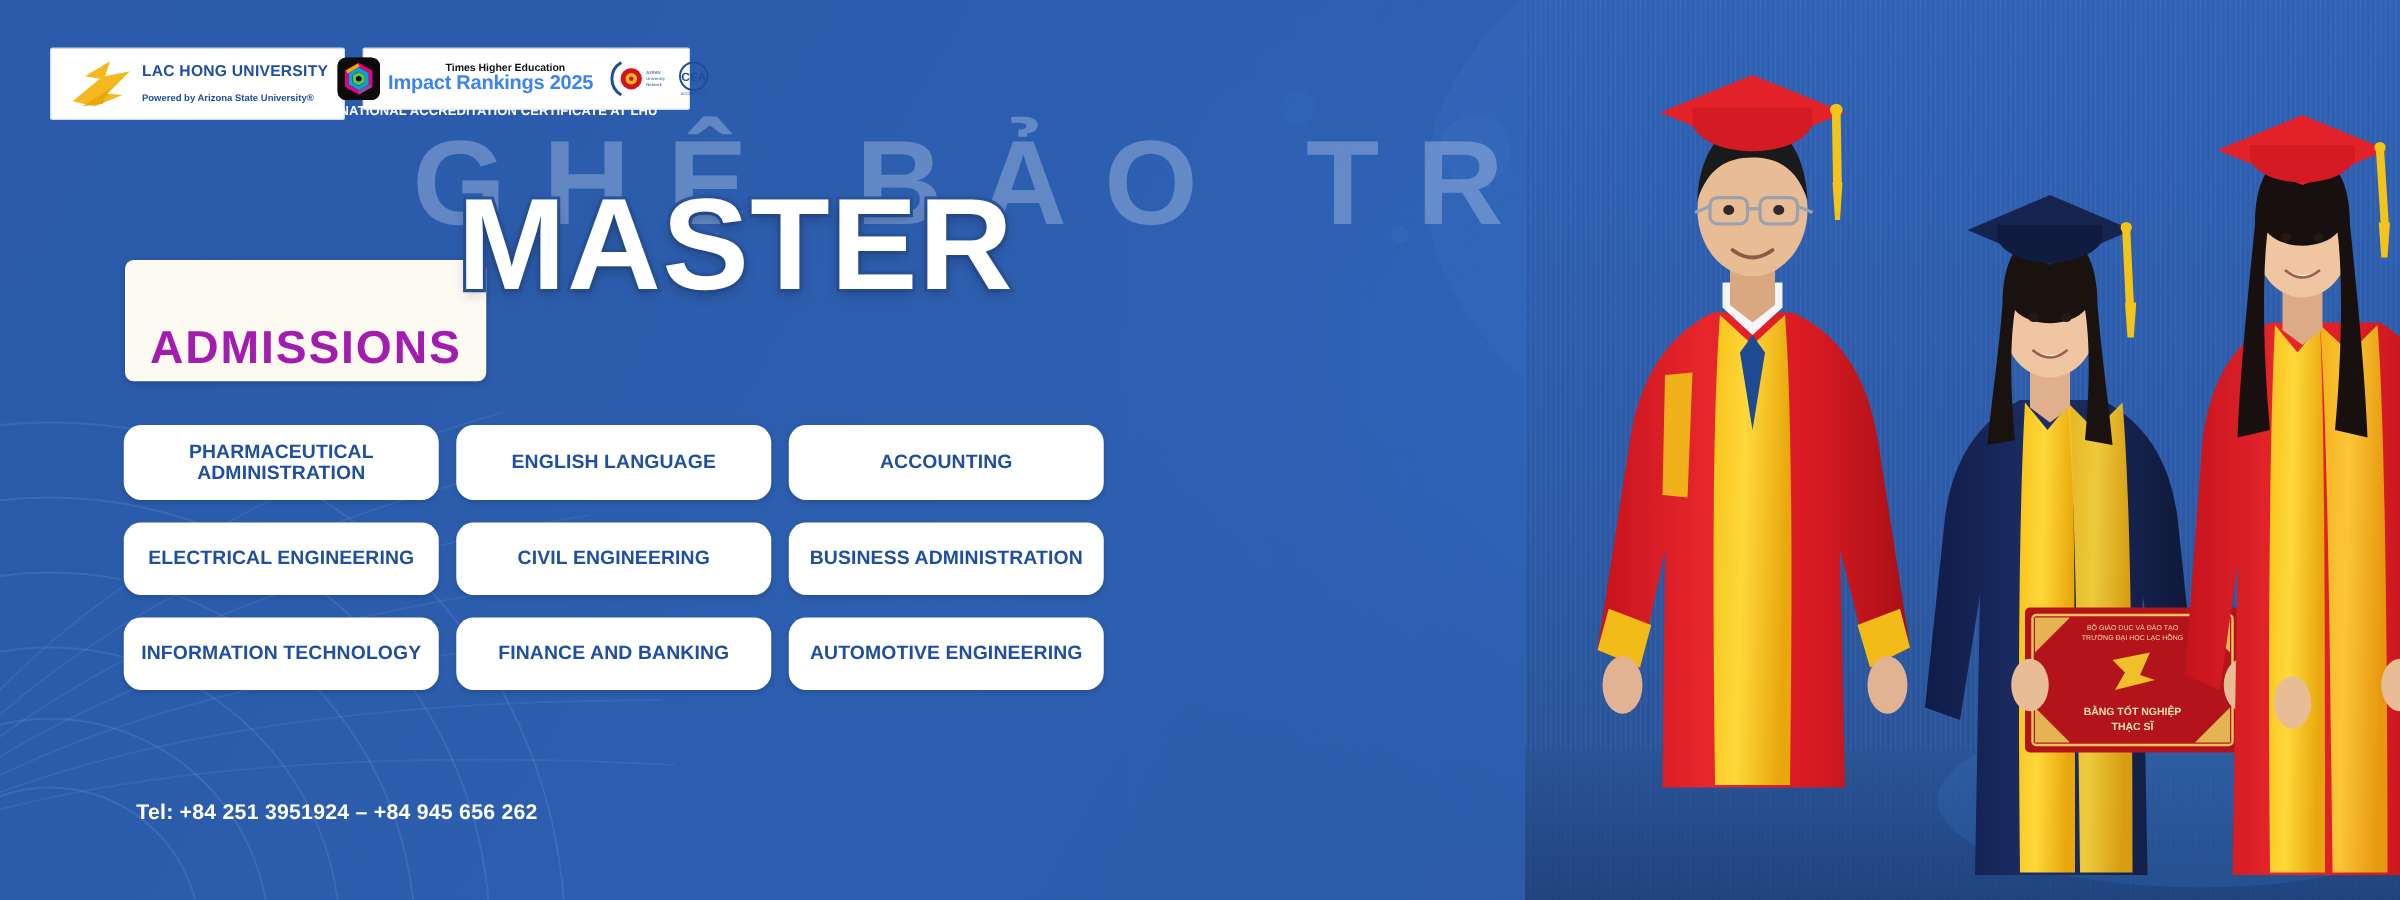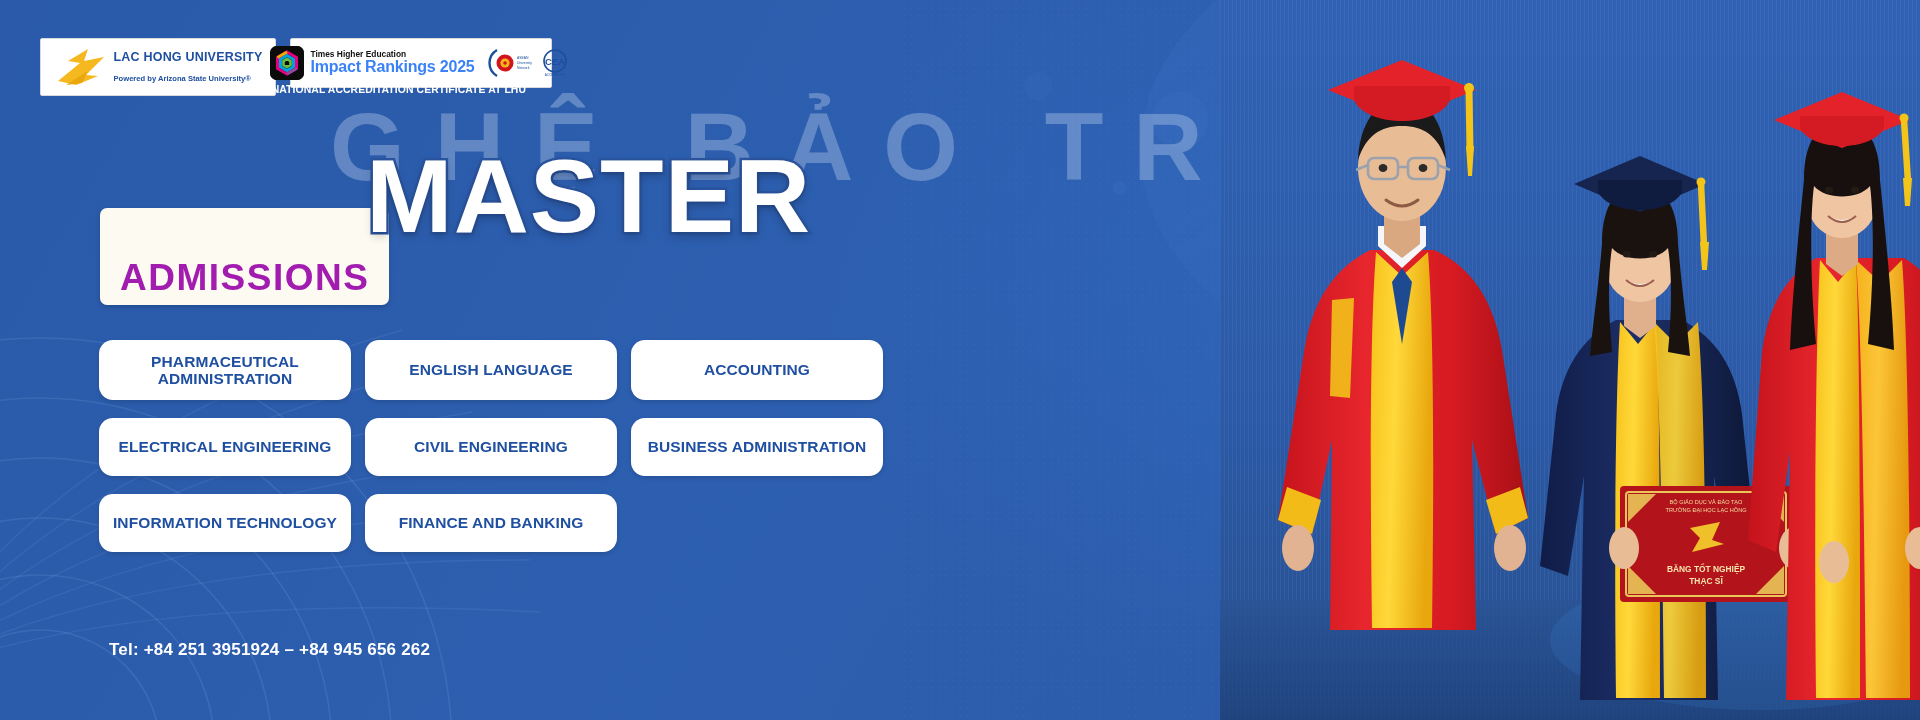--- a/index.html
+++ b/index.html
@@ -37,21 +37,21 @@
   }
   .logo-lhu{width:194px;height:56px;padding:0 20px;gap:4px;}
   .lhu-mark{width:56px;height:44px;position:relative;flex:0 0 auto;}
   .lhu-txt{display:flex;flex-direction:column;line-height:1.05;}
   .lhu-name{font-size:12.5px;font-weight:700;color:#1f4fa0;letter-spacing:.2px;white-space:nowrap;}
   .lhu-sub{font-size:7.6px;font-weight:700;color:#1f4fa0;white-space:nowrap;margin-top:11px;}
 
   .logo-acc{width:250px;height:48px;gap:6px;padding:0 5px;}
   .the-badge{width:34px;height:34px;border-radius:7px;background:#0a0a0a;position:relative;flex:0 0 auto;}
   .the-txt{display:flex;flex-direction:column;line-height:1.05;}
-  .the-l1{font-size:8.4px;font-weight:700;color:#111;white-space:nowrap;}
+  .the-l1{font-size:8.4px;font-weight:700;color:#111;white-space:nowrap;margin-left:46px;}
   .the-l2{font-size:16px;font-weight:800;color:#3b82f6;white-space:nowrap;letter-spacing:-.2px;}
   .acc-marks{display:flex;align-items:center;gap:3px;margin-left:2px;text-align:right;}
   .acc-m{height:30px;display:flex;align-items:center;}
 
   .acc-caption{
     position:absolute;left:240px;top:84px;
     font-size:10.4px;font-weight:700;color:#ffffff;letter-spacing:.1px;white-space:nowrap;
   }
 
   
@@ -381,17 +381,20 @@
       </div>
     <div class="pill">
         <span>BUSINESS ADMINISTRATION</span>
       </div>
     <div class="pill">
         <span>INFORMATION TECHNOLOGY</span>
       </div>
     <div class="pill">
         <span>FINANCE AND BANKING</span>
       </div>
+    <div class="pill">
+        <span>AUTOMOTIVE ENGINEERING</span>
+      </div>
   </div>
 
   <div class="tel">Tel: +84 251 3951924 – +84 945 656 262</div>
 
 </div>
 
 </body></html>

